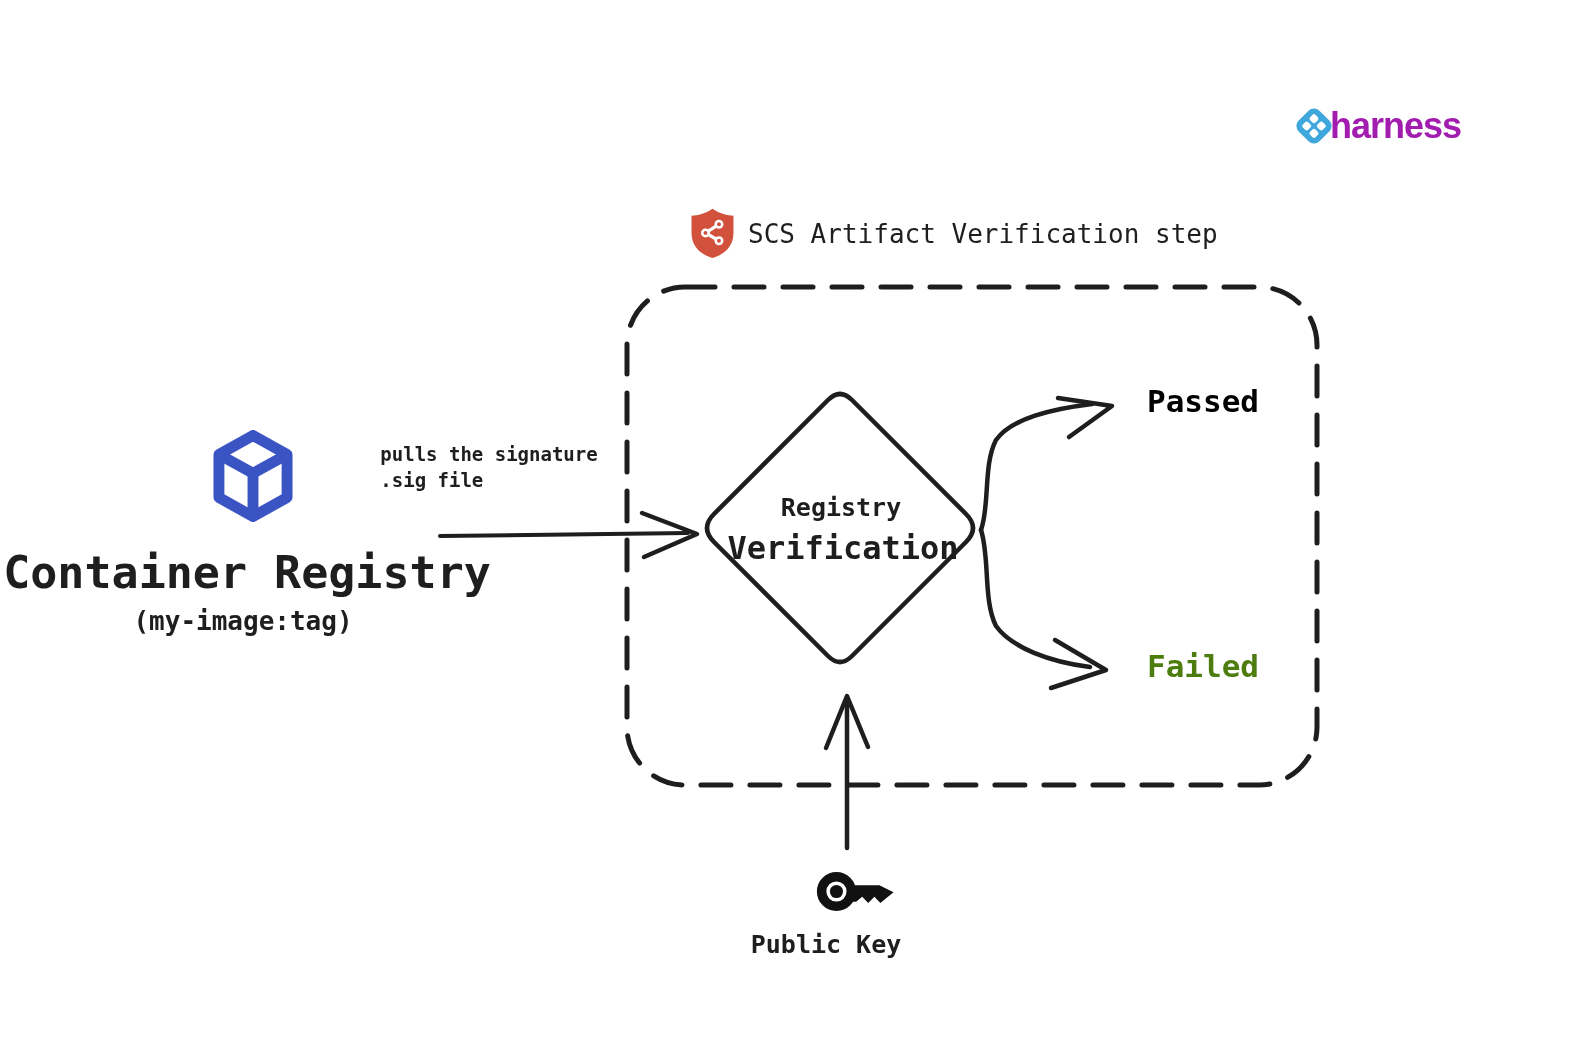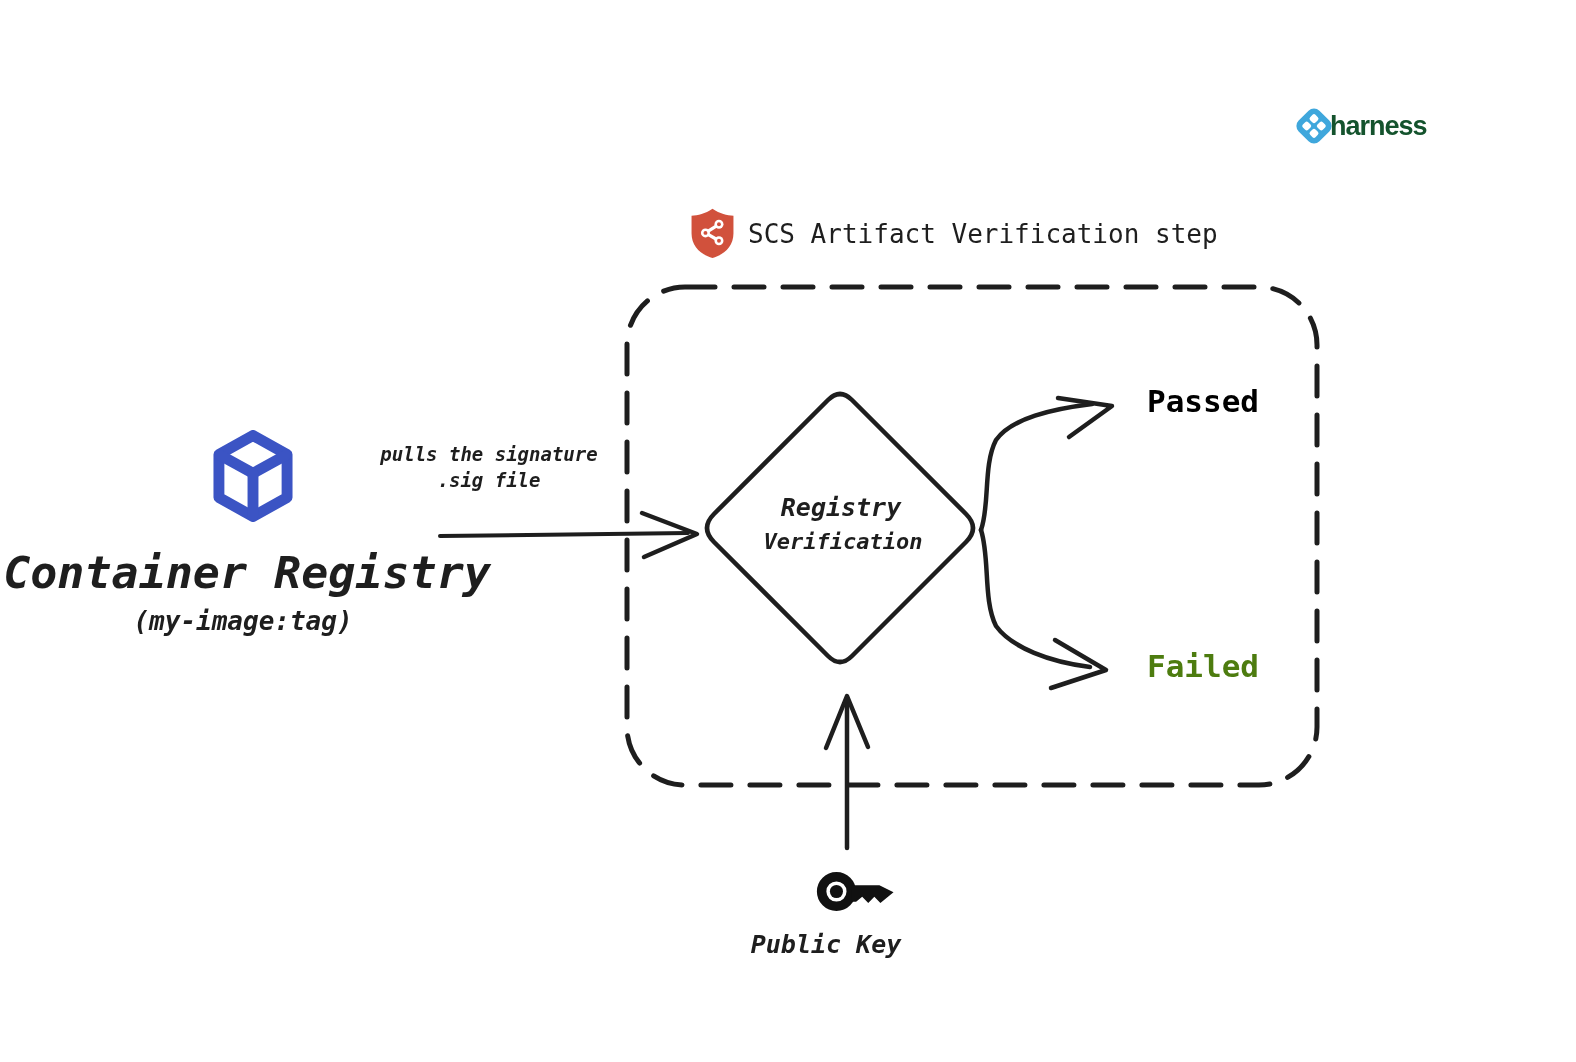--- a/index.html
+++ b/index.html
@@ -3,37 +3,37 @@
 <meta charset="utf-8">
 <style>
   html,body{margin:0;padding:0;}
   body{
     width:1576px;height:1062px;position:relative;overflow:hidden;
     background:#ffffff;
     font-family:"DejaVu Sans Mono", "Liberation Mono", monospace;
     color:#1e1e1e;
   }
   .abs{position:absolute;}
-  .ctr{transform:translateX(-50%);text-align:center;white-space:nowrap;font-style:italic;}
+  .ctr{transform:translateX(-50%);text-align:left;white-space:nowrap;}
   .nowrap{white-space:nowrap;}
 
   #shape-layer{position:absolute;left:0;top:0;width:1576px;height:1062px;}
 
   .stroke-ink{stroke:#1e1e1e;fill:none;}
 
   .brand-wordmark{
     left:1330px;top:106px;font-family:"Liberation Sans", sans-serif;
-    font-weight:bold;font-size:27px;letter-spacing:-1px;color:#14532d;line-height:40px;
+    font-weight:bold;font-size:36px;letter-spacing:-1px;color:#a21caf;line-height:40px;
   }
   .step-title{left:748px;top:217px;font-size:26px;font-weight:normal;line-height:34px;}
   .registry-label{left:247px;top:546px;font-size:45px;font-weight:bold;}
   .registry-sublabel{left:243px;top:606px;font-size:26px;font-weight:bold;}
   .pull-label{left:489px;top:441px;font-size:19px;font-weight:bold;line-height:26px;}
   .decision-line1{left:841px;top:493px;font-size:25px;font-weight:bold;}
-  .decision-line2{left:843px;top:529px;font-size:22px;font-weight:bold;}
+  .decision-line2{left:843px;top:529px;font-size:32px;font-weight:bold;}
   .outcome-passed-label{left:1147px;top:383px;font-size:31px;font-weight:bold;color:#000000;}
   .outcome-failed-label{left:1147px;top:648px;font-size:31px;font-weight:bold;color:#4d7c0f;}
   .public-key-label{left:826px;top:930px;font-size:25px;font-weight:bold;}
 </style>
 </head>
 <body>
 
 <svg id="shape-layer" viewBox="0 0 1576 1062" xmlns="http://www.w3.org/2000/svg">
 
   <rect x="627" y="287" width="690" height="498" rx="58" class="stroke-ink" stroke-width="5" stroke-dasharray="30 19" stroke-linecap="round"></rect>

